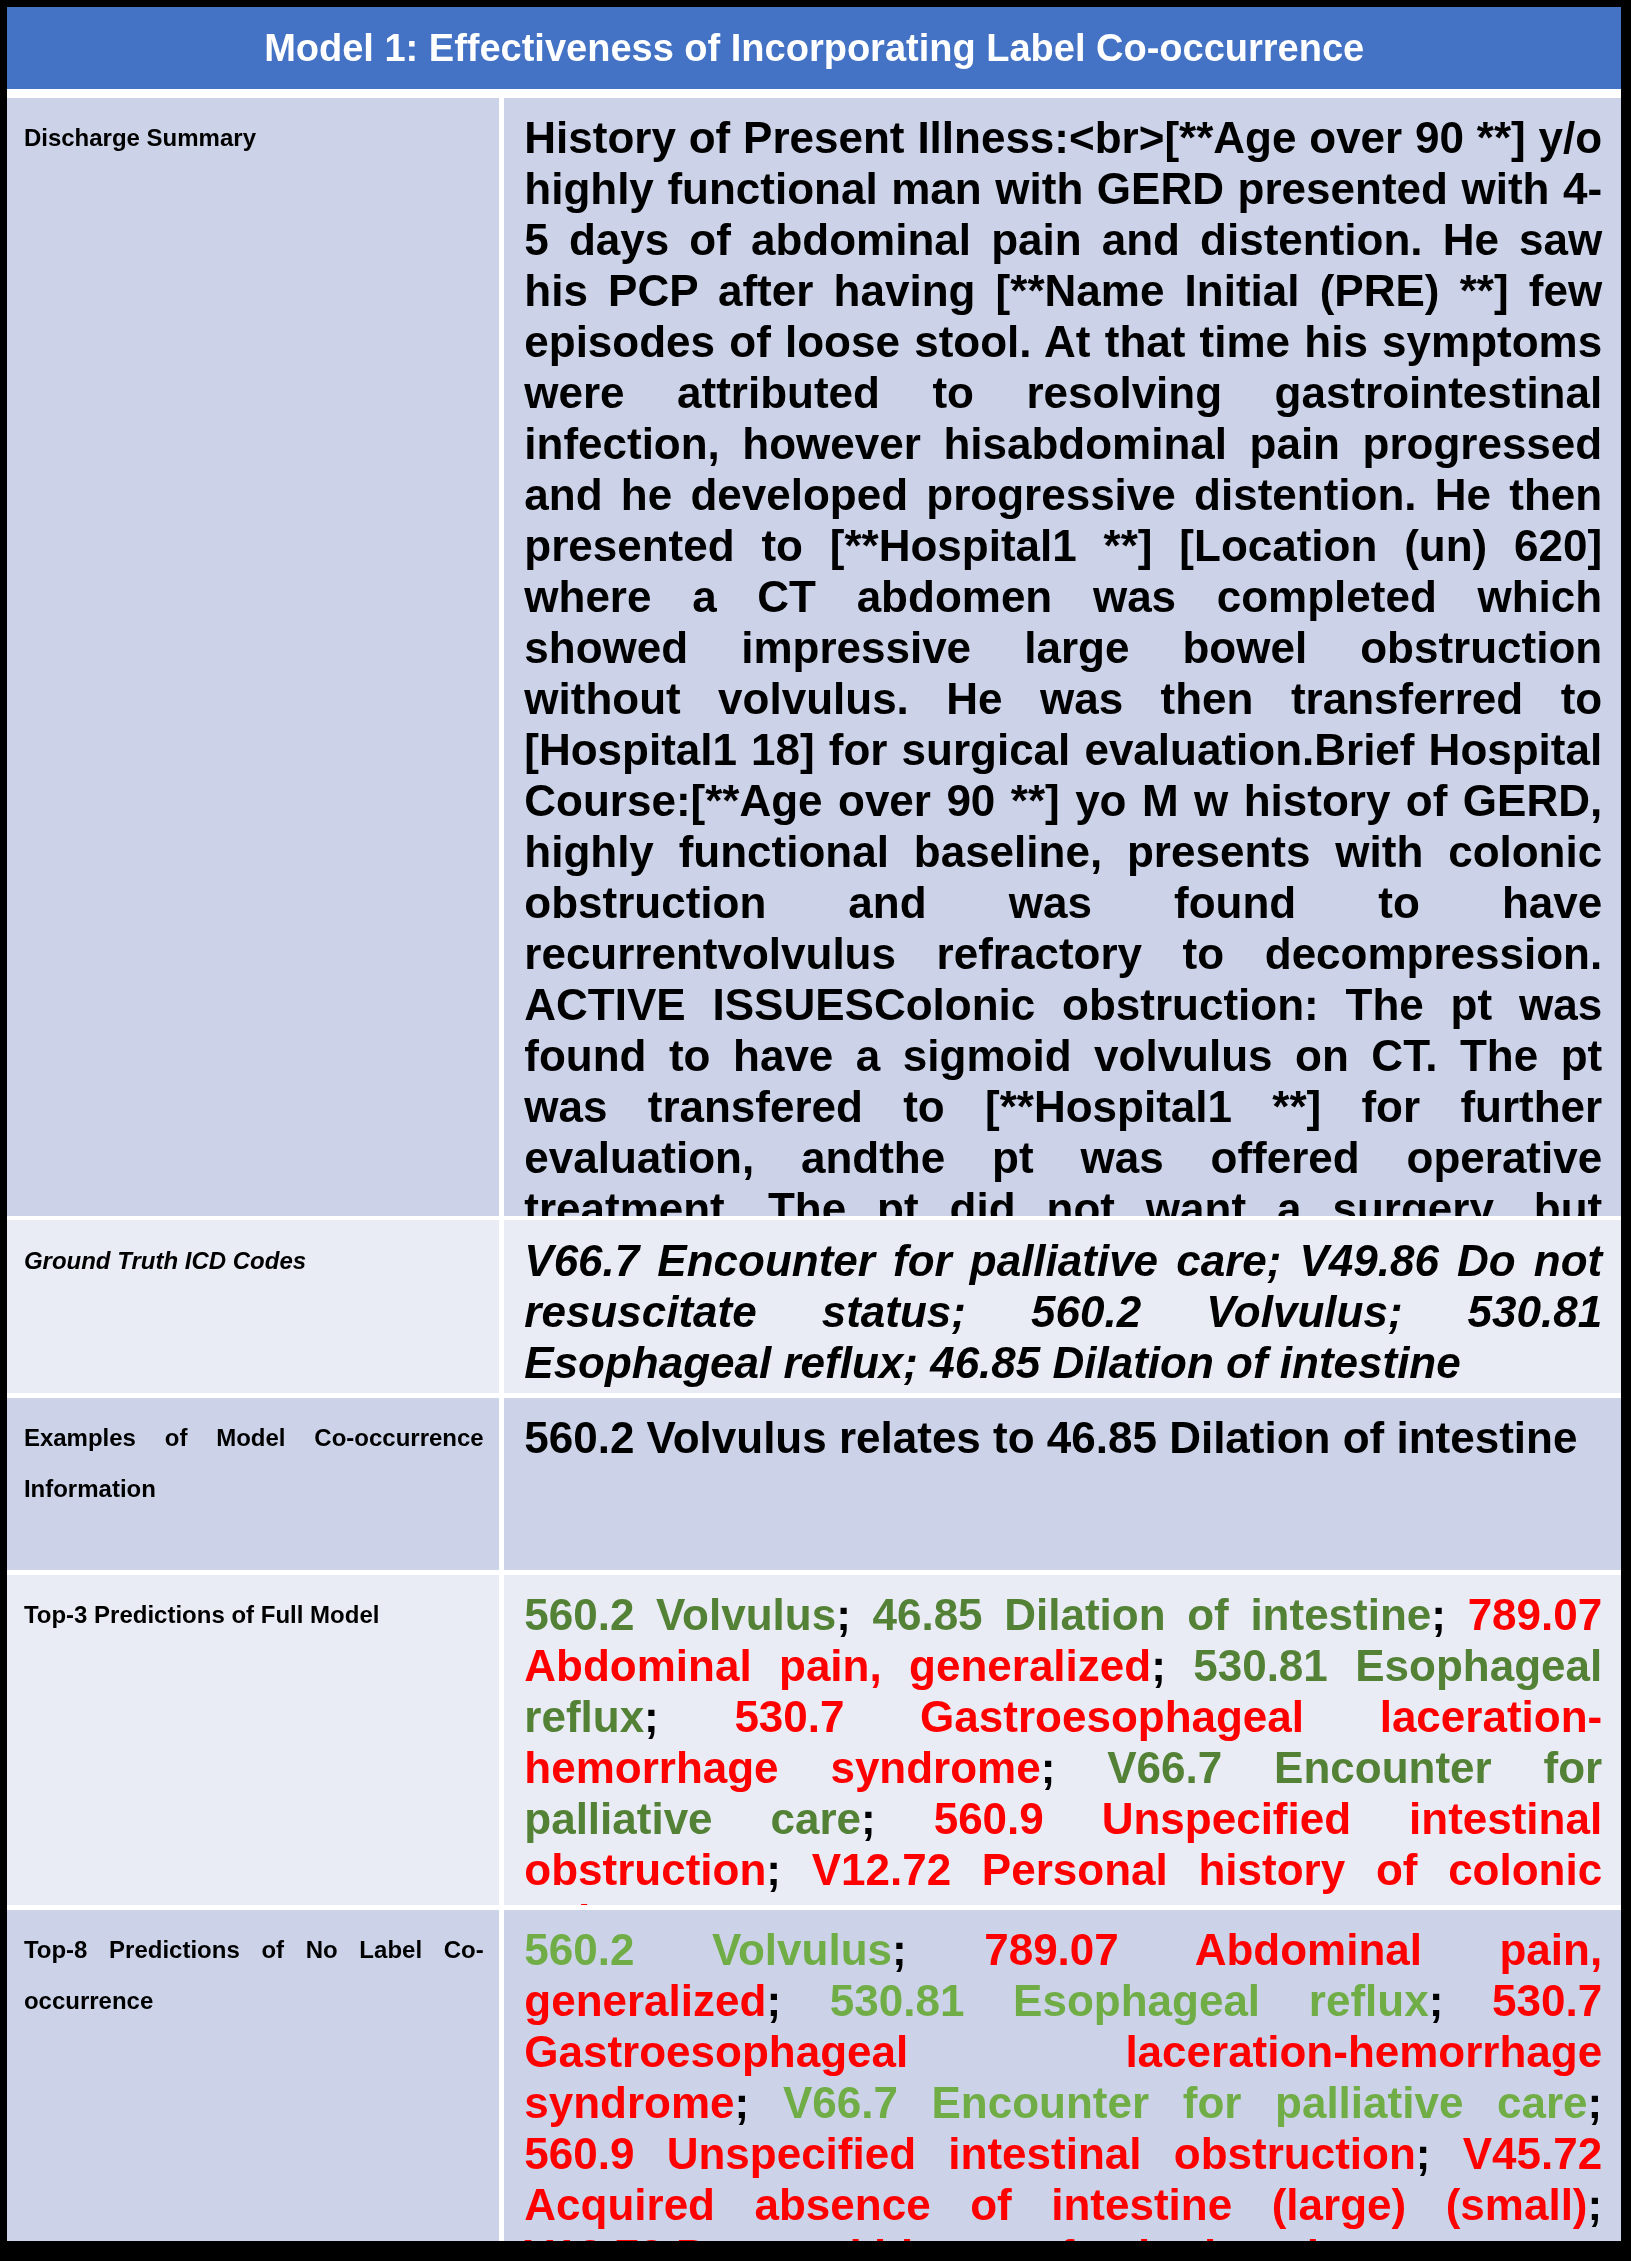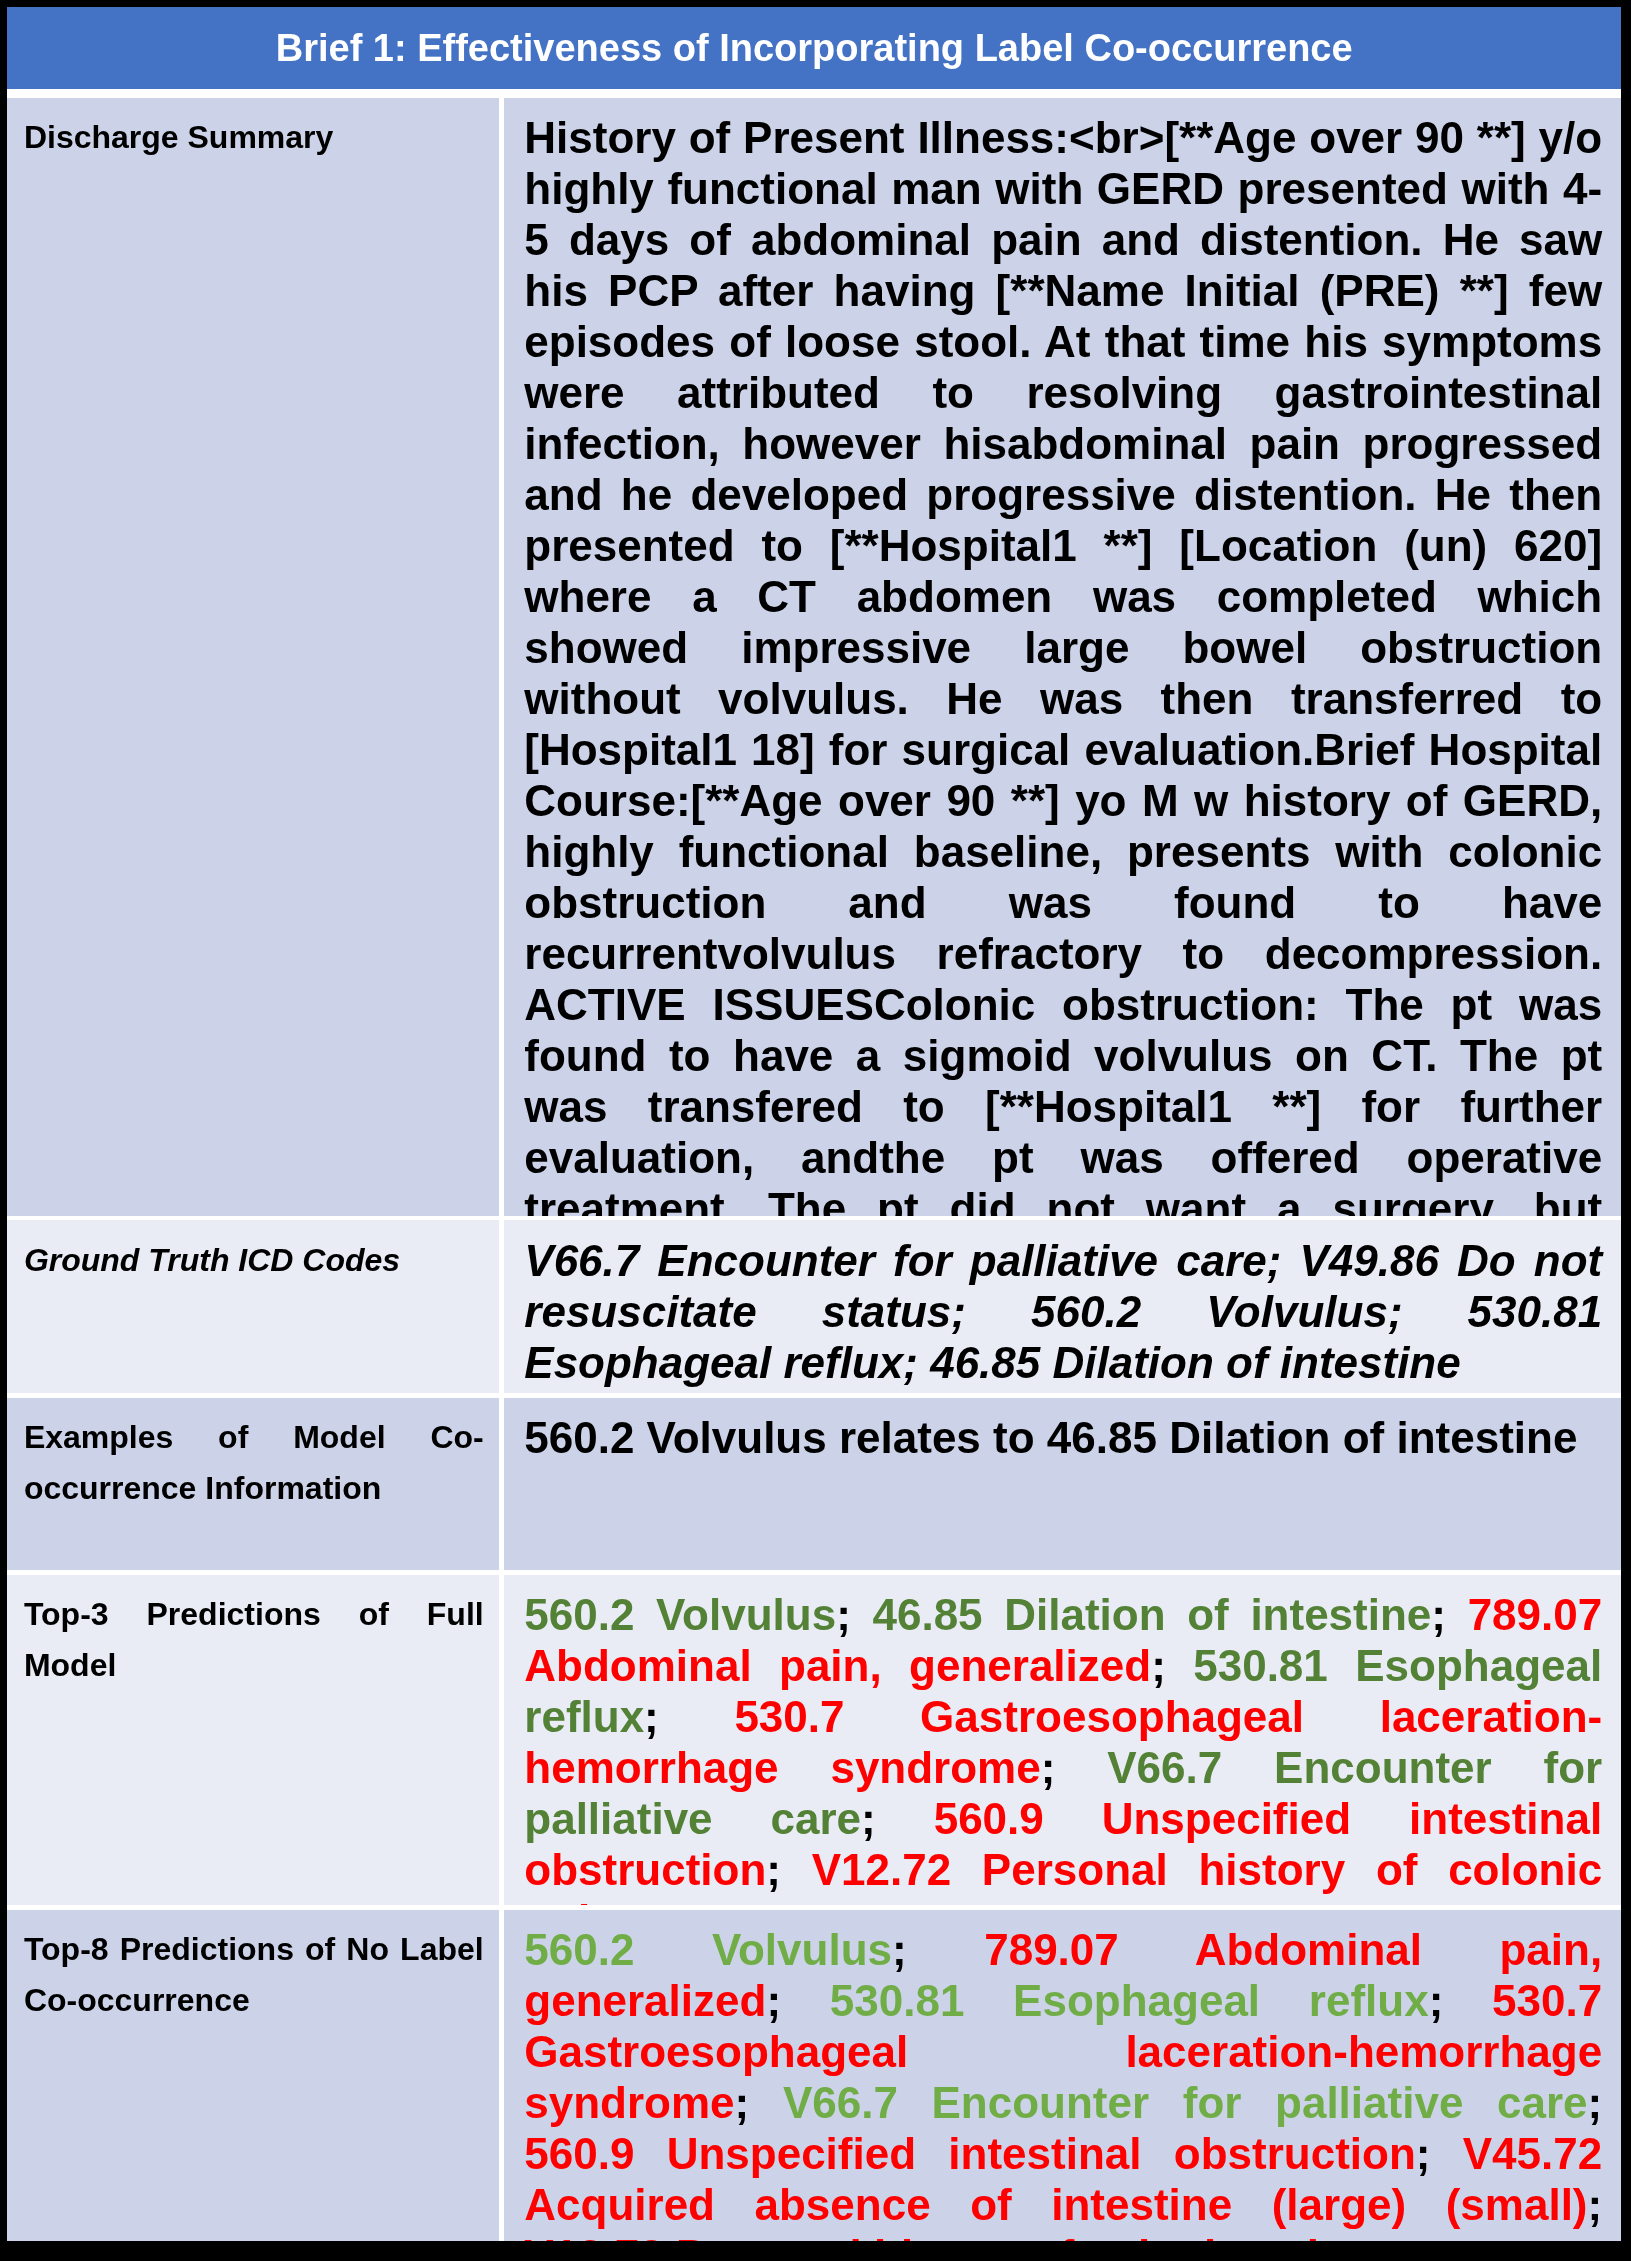--- a/index.html
+++ b/index.html
@@ -50,21 +50,21 @@
   }
   .row-dark  > div { background: #ccd3e8; }
   .row-light > div { background: #e9ebf5; }
   .label-cell {
     flex: 0 0 492px;
     box-sizing: border-box;
     padding: 14.3px 15.5px 10.8px 16.7px;
     text-align: justify;
     color: #000000;
     font-weight: bold;
-    font-size: 32px;
+    font-size: 24px;
     line-height: 51px;
   }
   .content-cell {
     flex: 1 1 auto;
     box-sizing: border-box;
     padding: 14.3px 19px 10.8px 20.3px;
     text-align: justify;
     color: #000000;
     font-weight: bold;
     font-size: 44px;
@@ -75,21 +75,21 @@
   .h-r3 { height: 172px; }
   .h-r4 { height: 330px; }
   .h-r5 { height: 386px; }
 </style>
 </head>
 <body>
 
 <div class="frame">
 
   <div class="header">
-    <div class="title">Brief 1: Effectiveness of Incorporating Label Co-occurrence</div>
+    <div class="title">Model 1: Effectiveness of Incorporating Label Co-occurrence</div>
   </div>
 
   <div class="table">
 
     <div class="row row-dark h-r1">
       <div class="label-cell">Discharge Summary</div>
       <div class="content-cell">History of Present Illness:&lt;br&gt;[**Age over 90 **] y/o highly functional man with GERD presented with 4-5 days of abdominal pain and distention. He saw his PCP after having [**Name Initial (PRE) **] few episodes of loose stool. At that time his symptoms were attributed to resolving gastrointestinal infection, however hisabdominal pain progressed and he developed progressive distention. He then presented to [**Hospital1 **] [Location (un) 620] where a CT abdomen was completed which showed impressive large bowel obstruction without volvulus. He was then transferred to [Hospital1 18] for surgical evaluation.Brief Hospital Course:[**Age over 90 **] yo M w history of GERD, highly functional baseline, presents with colonic obstruction and was found to have recurrentvolvulus refractory to decompression. ACTIVE ISSUESColonic obstruction: The pt was found to have a sigmoid volvulus on CT. The pt was transfered to [**Hospital1 **] for further evaluation, andthe pt was offered operative treatment. The pt did not want a surgery, but agreed to attempt to have colonoscopic decompression. …</div>
     </div>
 
     <div class="row row-light h-r2">

